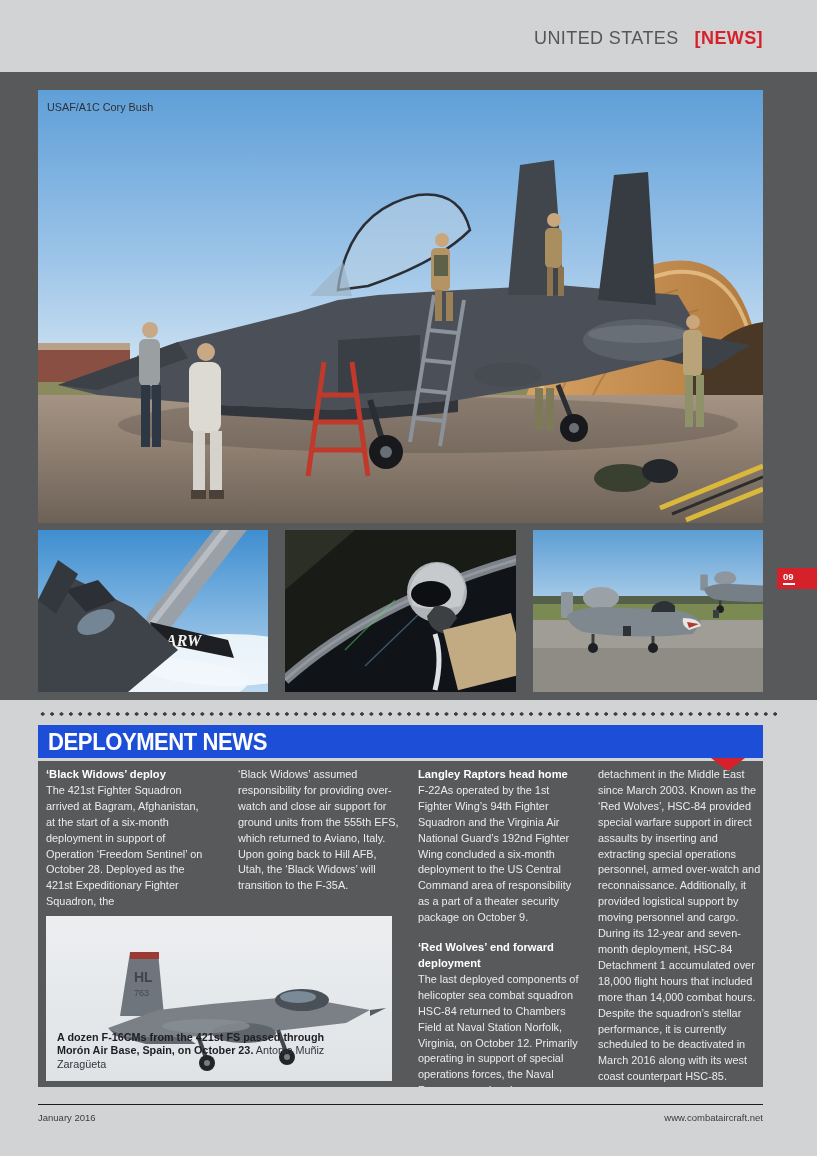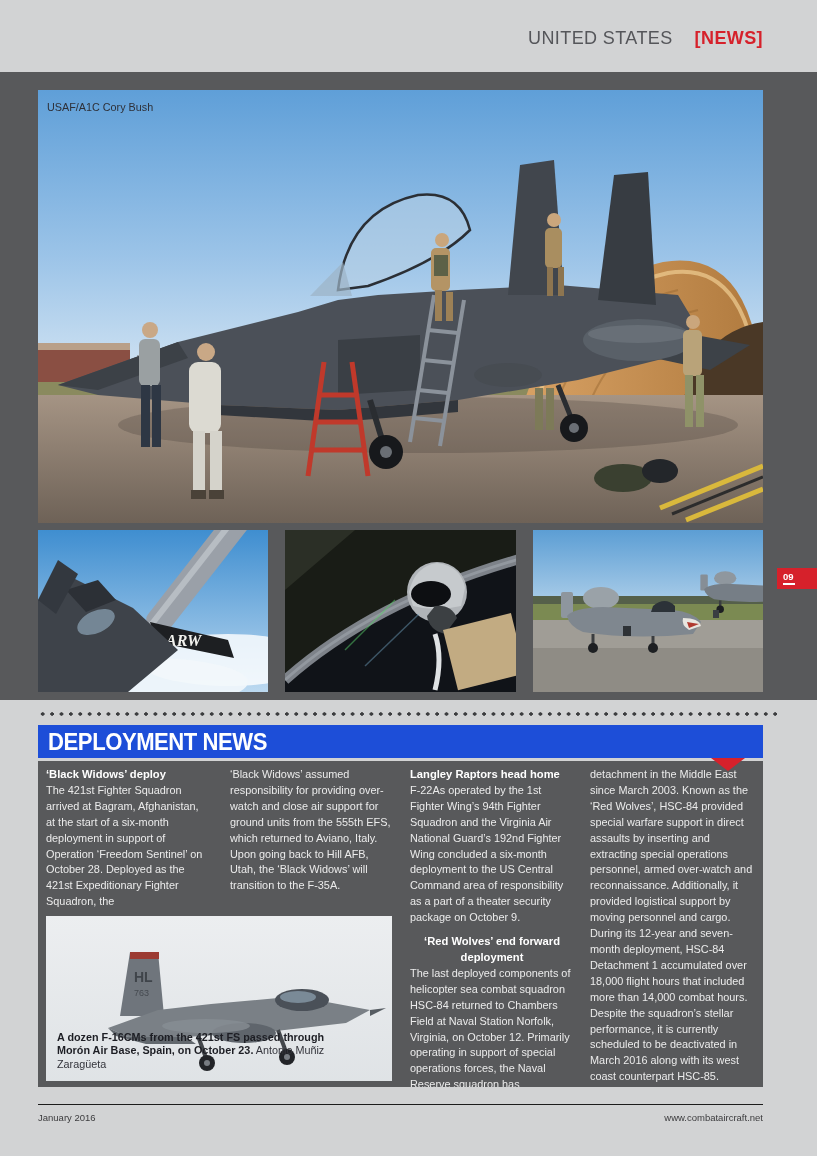--- a/index.html
+++ b/index.html
@@ -2,21 +2,21 @@
 <html><head>
 <meta charset="utf-8">
 <style>
   html,body{margin:0;padding:0;background:#b8b9ba;}
   .page{position:relative;width:817px;height:1156px;background:#d2d3d4;overflow:hidden;
         font-family:"Liberation Sans",sans-serif;}
   
   .topbar{position:absolute;top:0;left:0;width:817px;height:72px;background:#d2d3d4;}
   .topbar-inner{position:absolute;right:54px;top:28px;font-size:18px;letter-spacing:.4px;color:#4c4d4f;}
   .topbar-inner .section{font-weight:300;color:#55565a;margin-left:13px;}
-  .topbar-inner .badge{font-weight:bold;color:#d6212b;margin-left:22px;}
+  .topbar-inner .badge{font-weight:bold;color:#d6212b;margin-left:16px;}
   
   .photo-body{position:absolute;top:72px;left:0;width:817px;height:628px;background:#58595b;}
   .hero{position:absolute;left:38px;top:18px;width:725px;height:433px;overflow:hidden;}
   .hero svg{display:block;}
   .hero-caption{position:absolute;left:9px;top:10px;width:218px;color:#15161e;
                 font-size:10.8px;line-height:14.2px;}
   .hero-caption .cap-bold{font-weight:bold;display:block;}
   .hero-caption .cap-credit{display:block;color:#2e3038;}
   .thumbs{position:absolute;left:38px;top:458px;width:725px;height:162px;display:flex;gap:17px;}
   .thumb{flex:1 1 0;overflow:hidden;background:#333;}
@@ -35,23 +35,23 @@
                  padding-left:11px;letter-spacing:-.5px;transform:scaleX(.92);transform-origin:0 50%;
                  white-space:nowrap;}
   .banner .tri{position:absolute;top:33px;right:18px;width:0;height:0;
                border-left:17px solid transparent;border-right:17px solid transparent;
                border-top:13px solid #d6212b;}
   .panel{margin-top:3px;width:725px;height:326px;background:#58595b;box-sizing:border-box;
          padding:6px 8px;display:flex;gap:16px;color:#ebebeb;overflow:hidden;}
   .col{font-size:10.9px;line-height:15.9px;}
   .col p{margin:0;}
   .col h3{margin:0;font-size:11.2px;line-height:15.9px;font-weight:bold;color:#ffffff;}
-  .col h3.second{margin-top:8px;text-align:center;}
+  .col h3.second{margin-top:14px;}
   .left-half{flex:0 0 346px;display:flex;flex-direction:column;}
-  .pair{display:flex;gap:20px;}
+  .pair{display:flex;gap:28px;}
   .pair .col{width:164px;}
   .col3,.col4{flex:0 0 164px;}
   .f16fig{position:relative;width:346px;height:196px;margin-top:6px;overflow:hidden;}
   .f16fig svg{display:block;}
   .f16cap{position:absolute;left:11px;bottom:9px;width:300px;color:#1d1e24;
           font-size:10.8px;line-height:13.8px;}
   .f16cap .cap-bold{font-weight:bold;}
   .f16cap .cap-credit{font-weight:normal;color:#34353c;}
   
   .footer-rule{position:absolute;left:38px;top:1104px;width:725px;border-top:1.5px solid #1c1c1c;}

